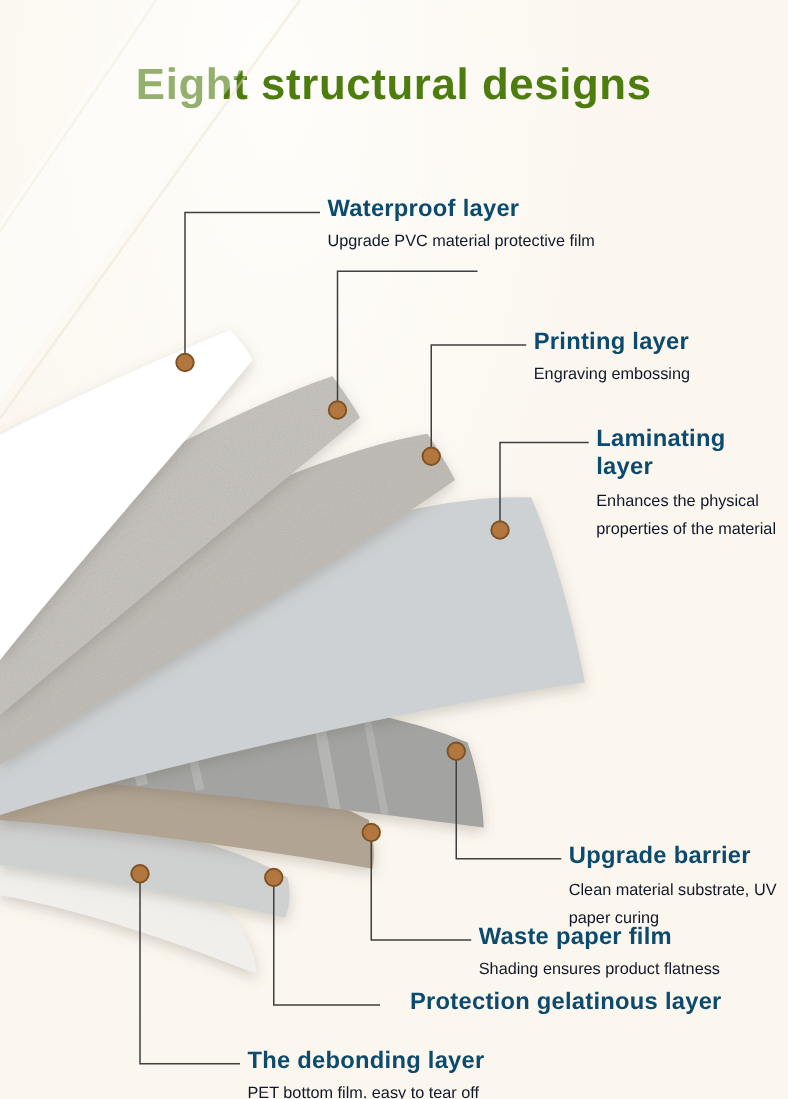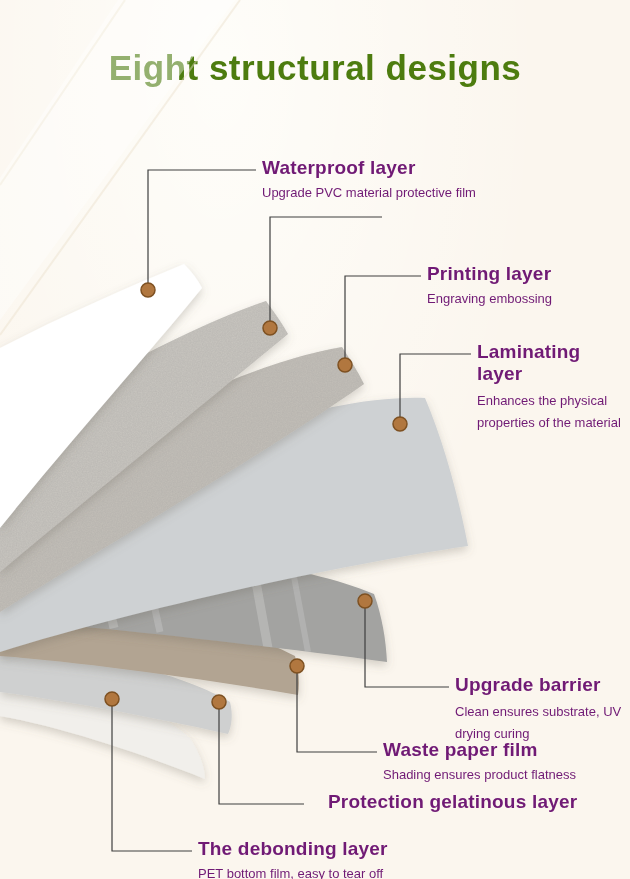--- a/index.html
+++ b/index.html
@@ -13,22 +13,22 @@
     background:radial-gradient(ellipse at 35% 8%, rgba(255,255,252,.8) 0%, rgba(255,255,252,0) 55%);
     pointer-events:none;
   }
   .title{
     position:absolute;left:0;right:0;top:48px;margin:0;
     text-align:center;font-size:35px;font-weight:700;color:#4d7c0f;
     letter-spacing:.5px;
   }
   svg.diagram{position:absolute;left:0;top:0;}
   .callout{position:absolute;white-space:nowrap;}
-  .callout-label{font-size:19px;font-weight:700;color:#701a75;letter-spacing:.2px;line-height:22px;}
-  .callout-desc{margin-top:5px;font-size:13px;color:#701a75;line-height:1.4;}
+  .callout-label{font-size:19px;font-weight:700;color:#0c4a6e;letter-spacing:.2px;line-height:22px;}
+  .callout-desc{margin-top:5px;font-size:13px;color:#0f172a;line-height:1.4;}
   .callout.wrap{white-space:normal;}
   .callout.wrap .callout-desc{line-height:1.7;}
   #c-laminating{max-width:160px;}
   #c-moisture{max-width:178px;}
 </style>
 </head>
 <body>
 
 <div class="stage">
 
@@ -107,21 +107,21 @@
     <div class="callout-desc">Engraving embossing</div>
   </div>
 
   <div class="callout wrap" id="c-laminating" style="left:477px;top:341px">
     <div class="callout-label">Laminating layer</div>
     <div class="callout-desc">Enhances the physical properties of the material</div>
   </div>
 
   <div class="callout wrap" id="c-moisture" style="left:455px;top:674px">
     <div class="callout-label">Upgrade barrier</div>
-    <div class="callout-desc">Clean ensures substrate, UV drying curing</div>
+    <div class="callout-desc">Clean material substrate, UV paper curing</div>
   </div>
 
   <div class="callout" id="c-waste" style="left:383px;top:739px">
     <div class="callout-label">Waste paper film</div>
     <div class="callout-desc">Shading ensures product flatness</div>
   </div>
 
   <div class="callout" id="c-protection" style="left:328px;top:791px">
     <div class="callout-label">Protection gelatinous layer</div>
   </div>

